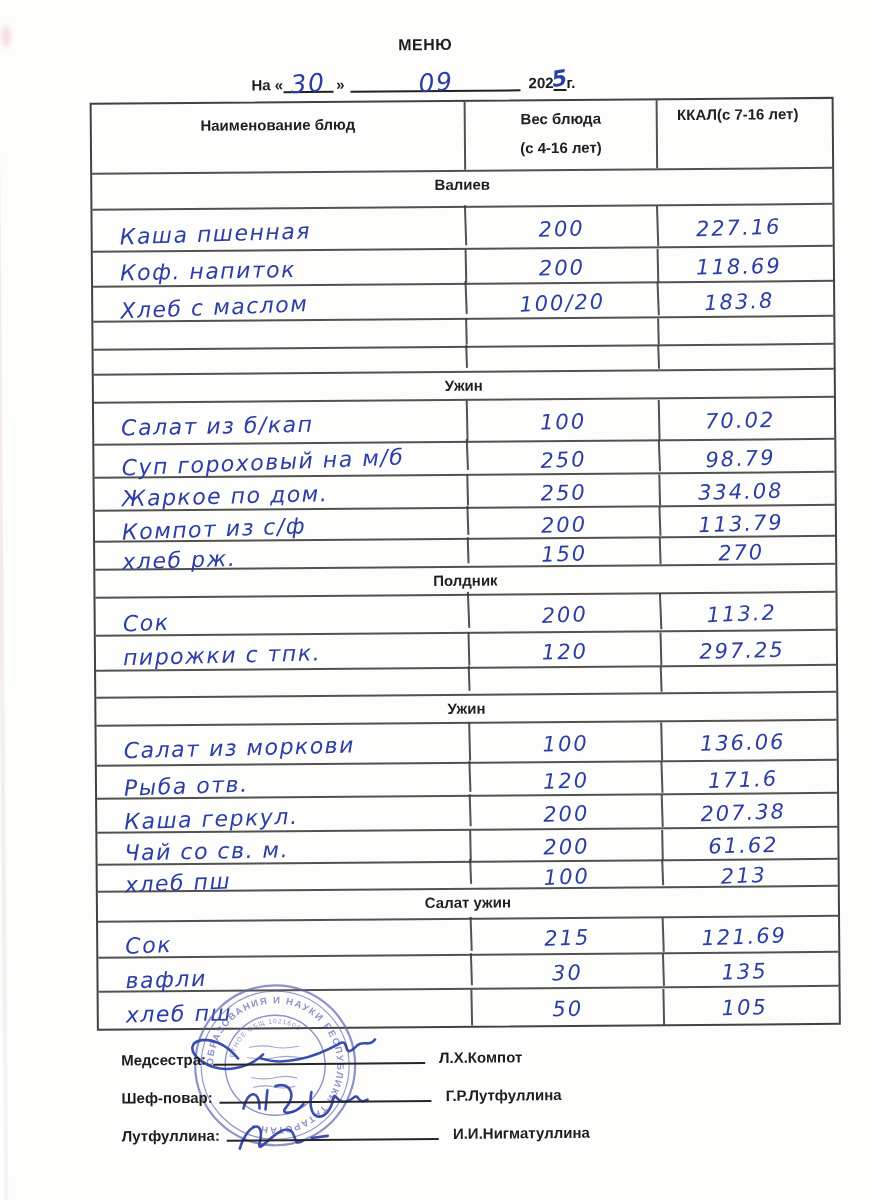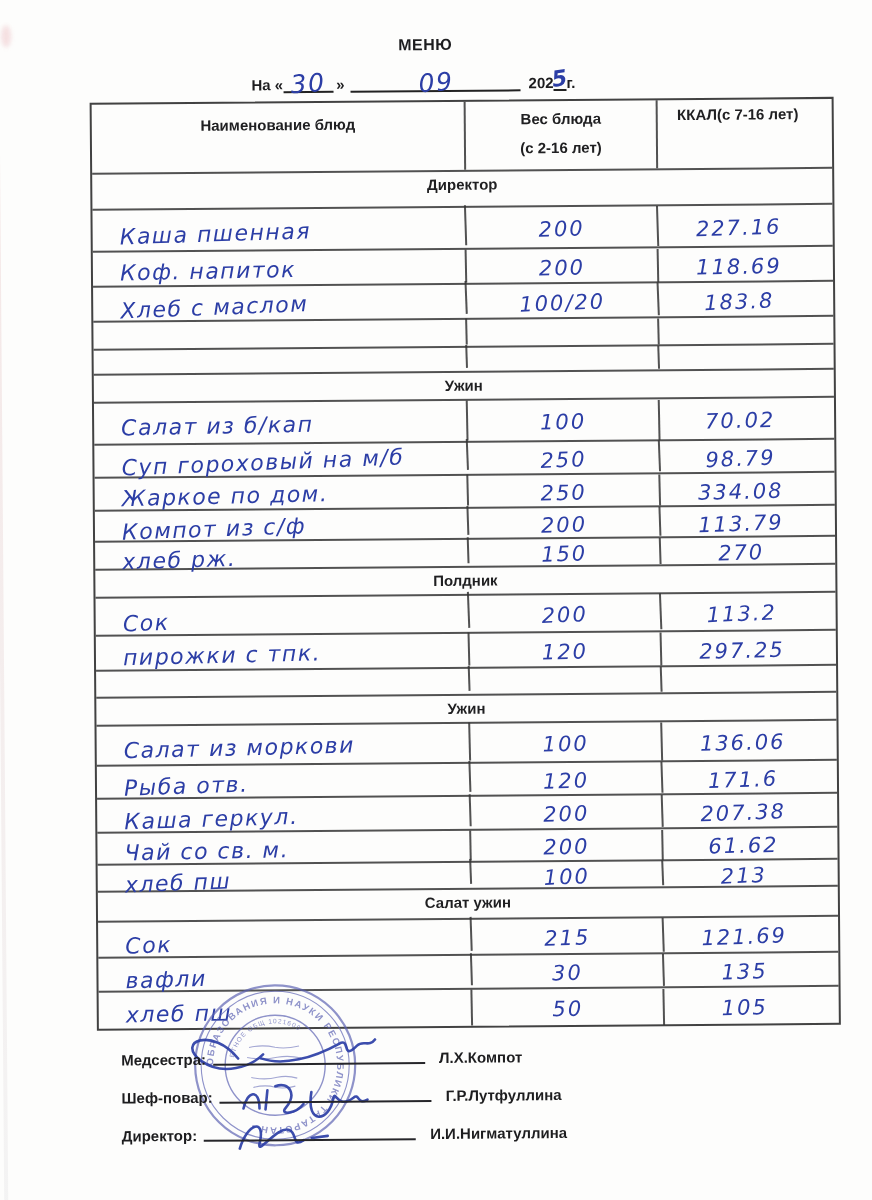--- a/index.html
+++ b/index.html
@@ -94,26 +94,26 @@
         <span class="hw hw-year">5</span>
       </span>
     <span class="seg">г.</span>
   </div>
 
   <div class="menu-table">
     <div class="trow hdr-row">
       <div class="c c1 hdr hdr-dish">Наименование блюд</div>
       <div class="c c2 hdr hdr-weight">
         <span>Вес блюда</span>
-        <span>(с 2-16 лет)</span>
+        <span>(с 4-16 лет)</span>
       </div>
       <div class="c c3 hdr hdr-kcal">ККАЛ(с 7-16 лет)</div>
     </div>
 
-  <div class="band" style="height: 36px;"><span>Директор</span></div>
+  <div class="band" style="height: 36px;"><span>Валиев</span></div>
       <div class="trow" style="height: 42px;">
         <div class="c c1 hw hw-dish" style="transform: rotate(-1.4deg) translateY(2px);">Каша пшенная</div>
         <div class="c c2 hw hw-num" style="transform: rotate(-1.4deg) translateY(2px);">200</div>
         <div class="c c3 hw hw-num" style="transform: rotate(-1.4deg) translateY(2px);">227.16</div>
       </div>
       <div class="trow" style="height: 35px;">
         <div class="c c1 hw hw-dish" style="transform: rotate(-0.7deg) translateY(2px);">Коф. напиток</div>
         <div class="c c2 hw hw-num" style="transform: rotate(-0.7deg) translateY(2px);">200</div>
         <div class="c c3 hw hw-num" style="transform: rotate(-0.7deg) translateY(2px);">118.69</div>
       </div>
@@ -256,19 +256,19 @@
       <span class="sig-role">Медсестра:</span>
       <span class="sig-line"></span>
       <span class="sig-name">Л.Х.Компот</span>
     </div>
     <div class="sig-row">
       <span class="sig-role">Шеф-повар:</span>
       <span class="sig-line"></span>
       <span class="sig-name">Г.Р.Лутфуллина</span>
     </div>
     <div class="sig-row">
-      <span class="sig-role">Директор:</span>
+      <span class="sig-role">Лутфуллина:</span>
       <span class="sig-line"></span>
       <span class="sig-name">И.И.Нигматуллина</span>
     </div>
   </div>
 
 </div>
 
 </body></html>

